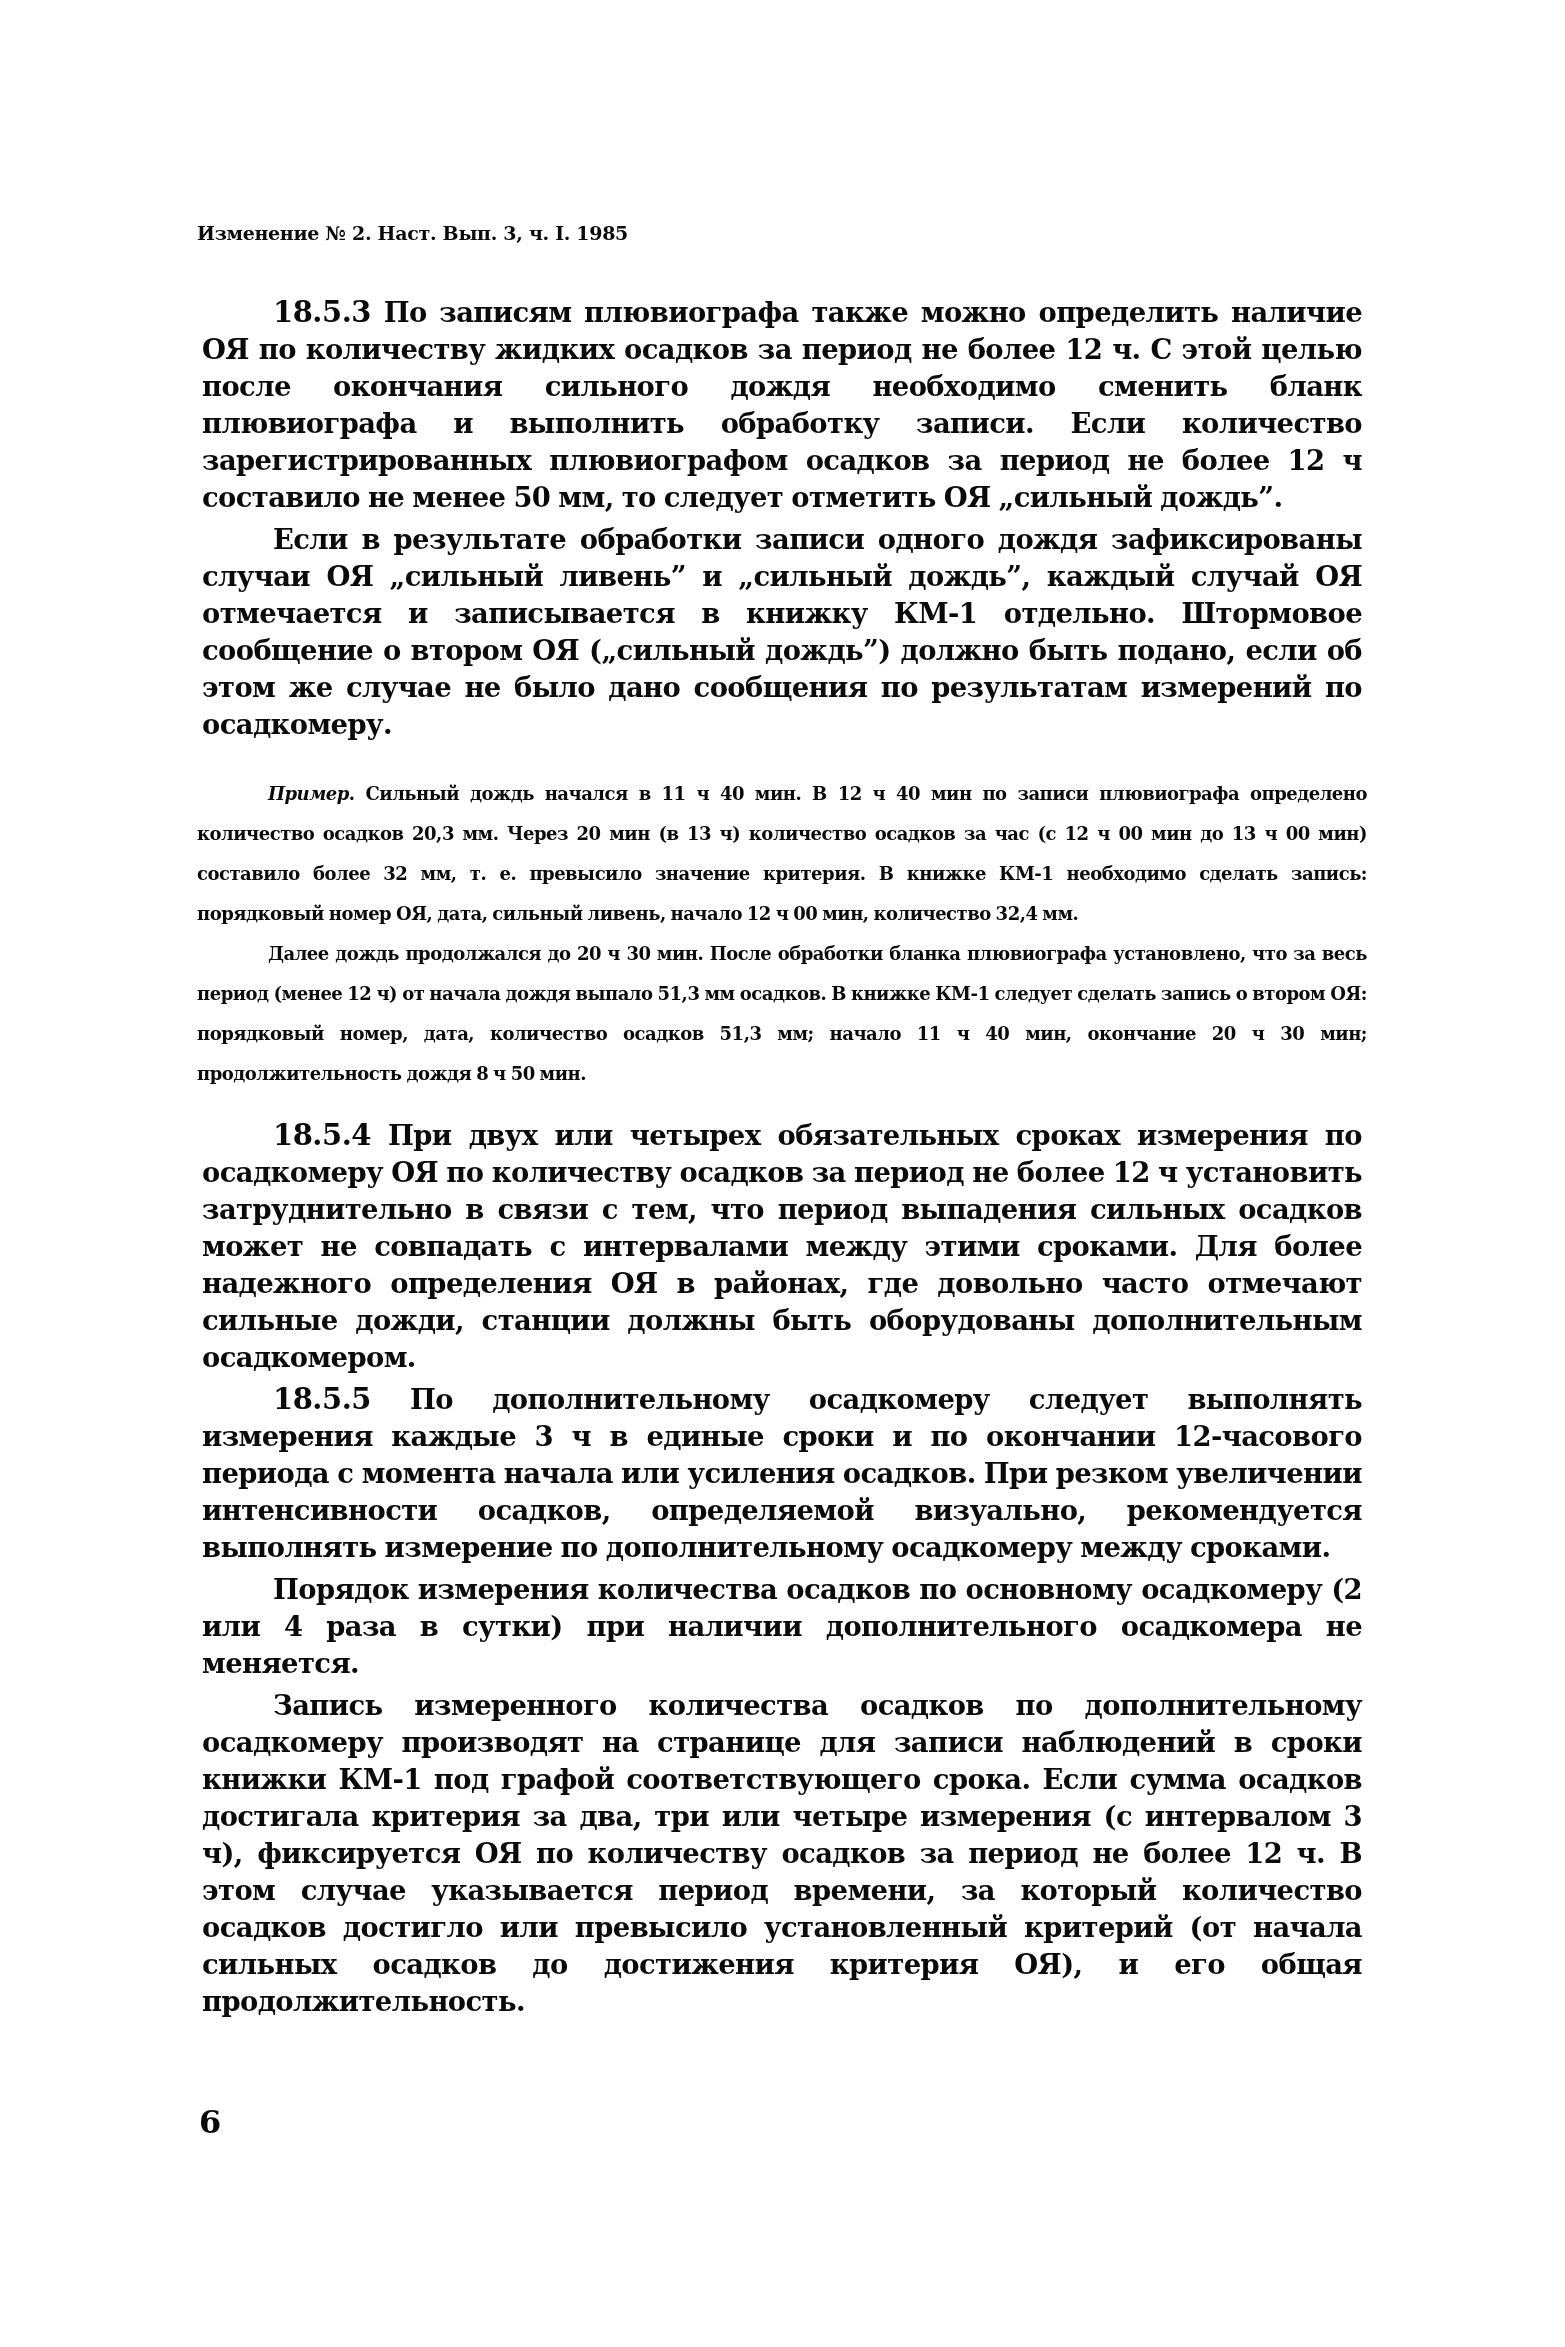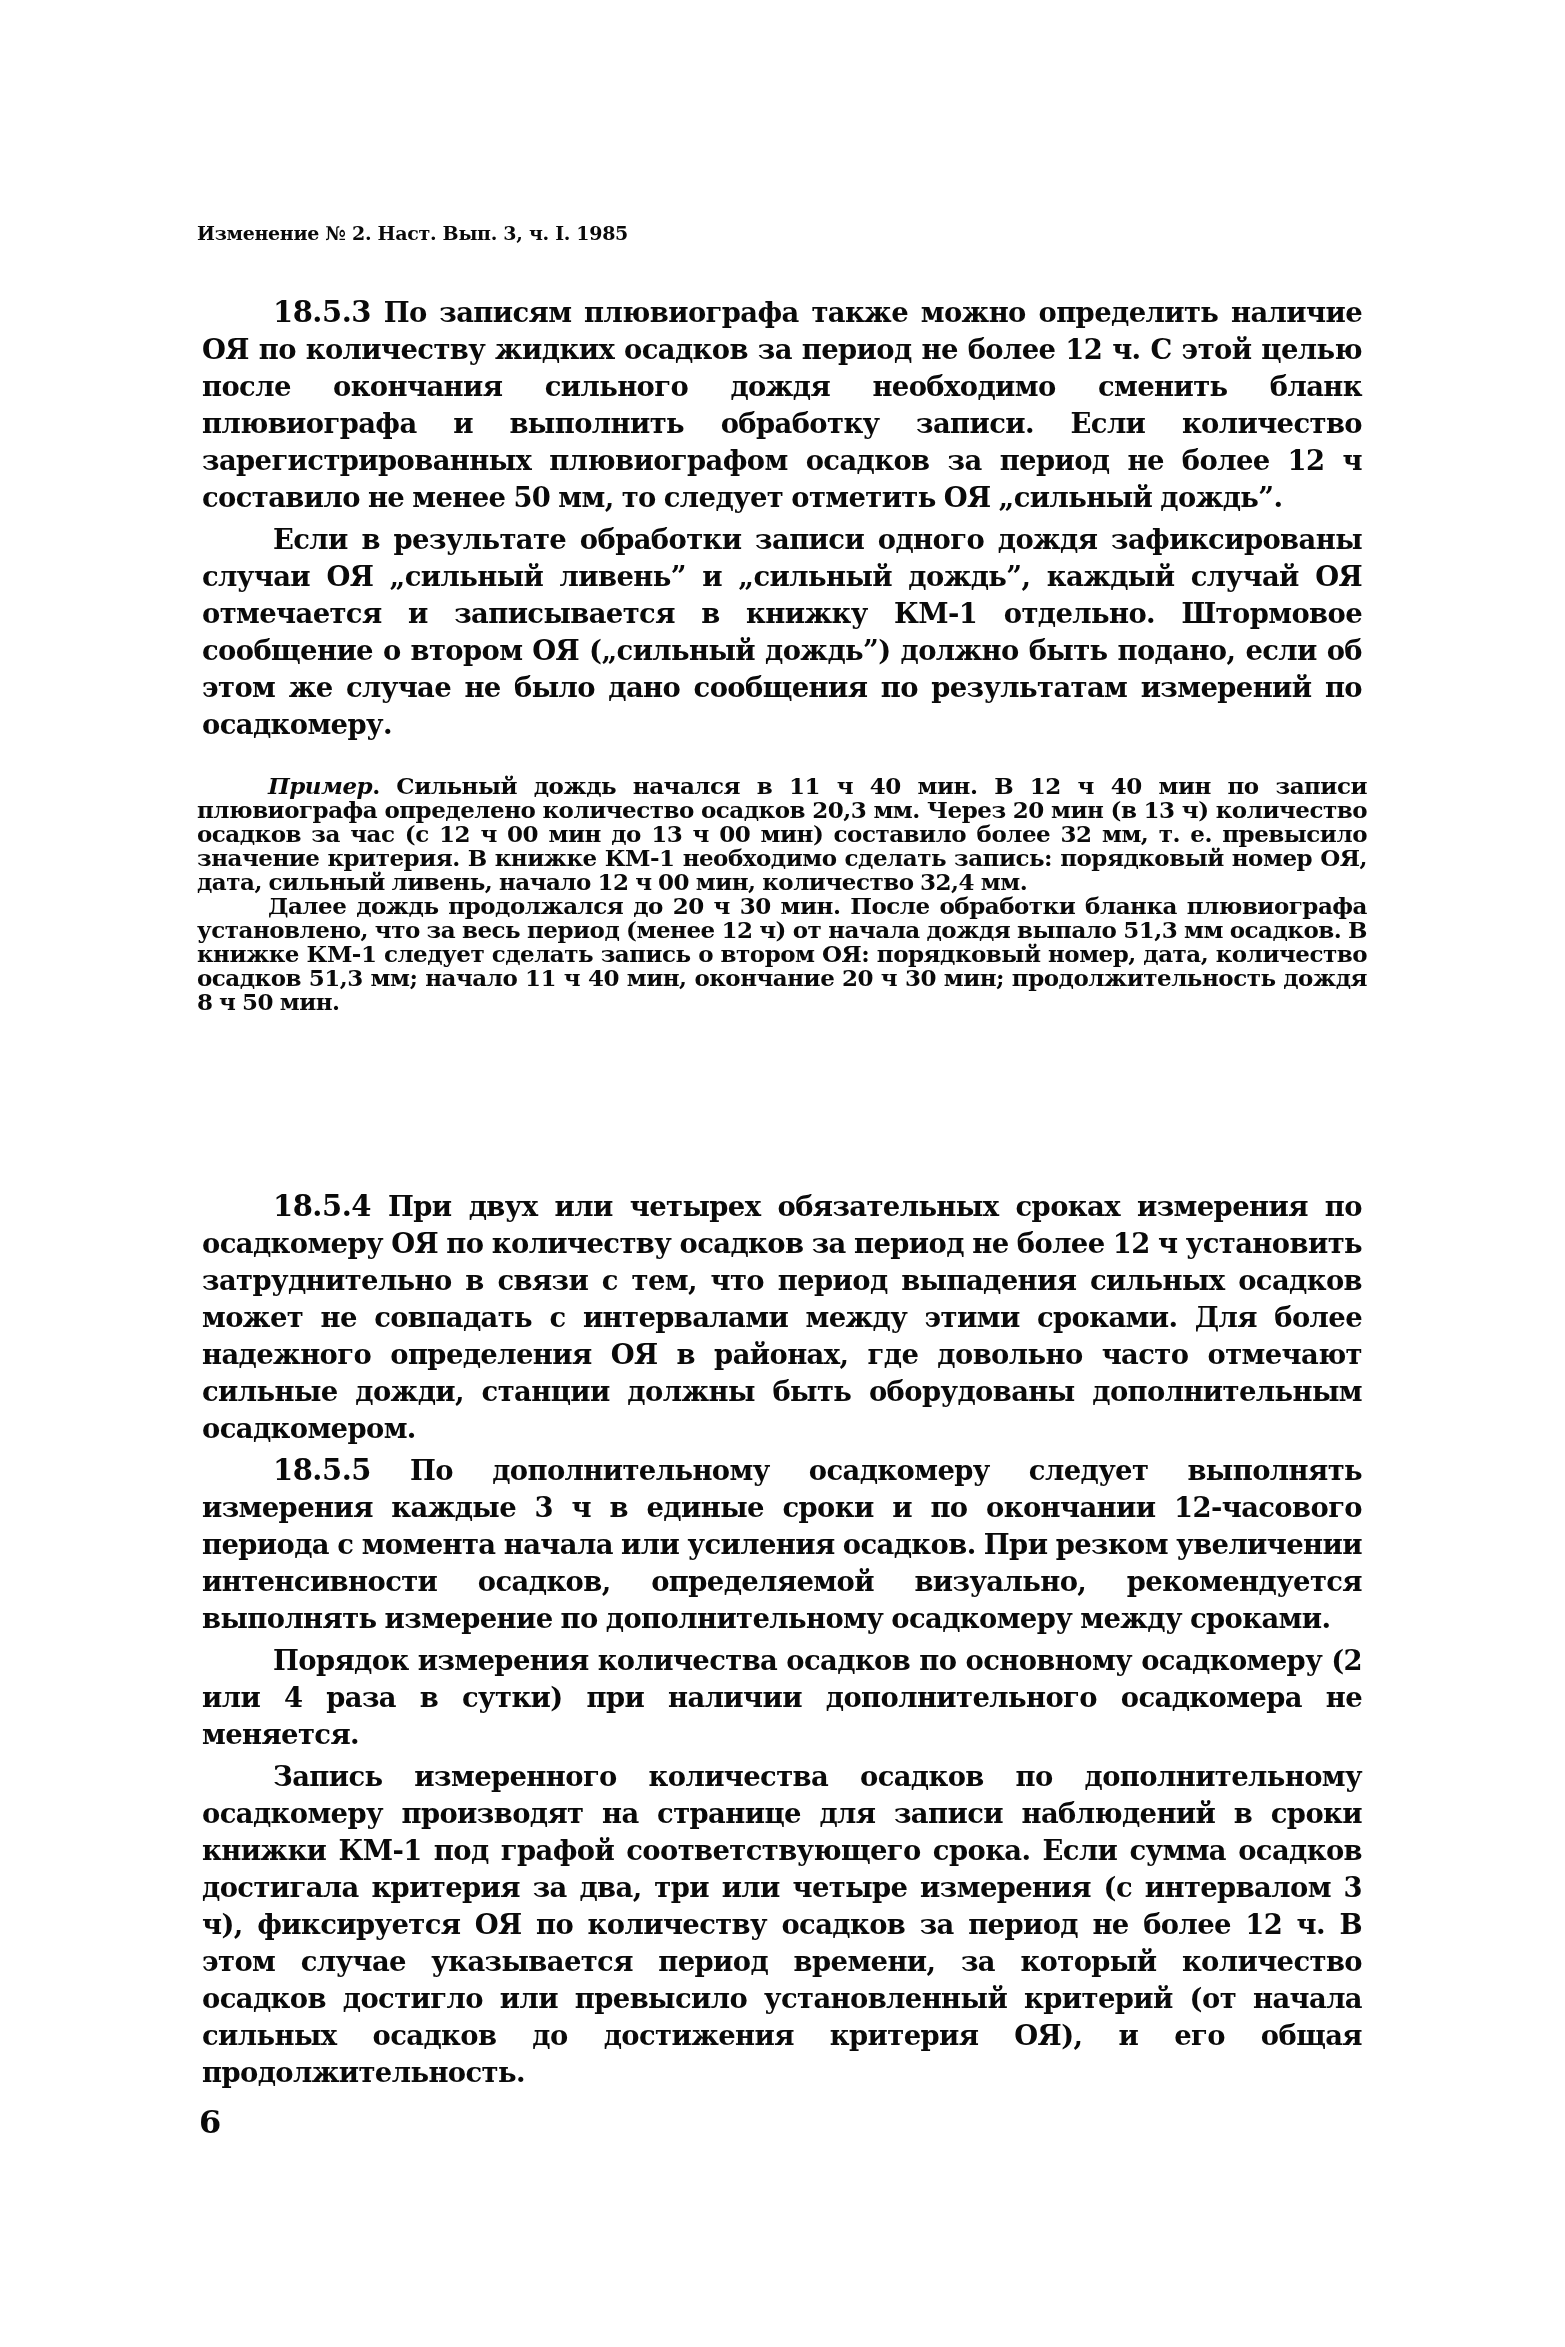--- a/index.html
+++ b/index.html
@@ -36,38 +36,38 @@
     line-height: 37px;
     text-align: justify;
     text-align-last: left;
     text-indent: 71px;
     letter-spacing: -0.6px;
     word-spacing: -0.9px;
     hyphens: manual;
   }
   .example-text p {
     margin: 0;
-    font-size: 23px;
-    line-height: 24px;
+    font-size: 18px;
+    line-height: 40px;
     text-align: justify;
     text-align-last: left;
     text-indent: 71px;
     letter-spacing: -0.5px;
     word-spacing: -0.9px;
   }
   .sec-num {
     font-size: 29px;
     letter-spacing: -0.5px;
   }
   .example-label {
     font-style: italic;
   }
   #block-1 { top: 289px; }
   #block-2 { top: 774px; }
-  #block-3 { top: 1183px; }
+  #block-3 { top: 1112px; }
   .page-number {
     position: absolute;
     left: 199px;
     top: 2103px;
     font-size: 32px;
     line-height: 38px;
   }
 </style>
 </head>
 <body>

